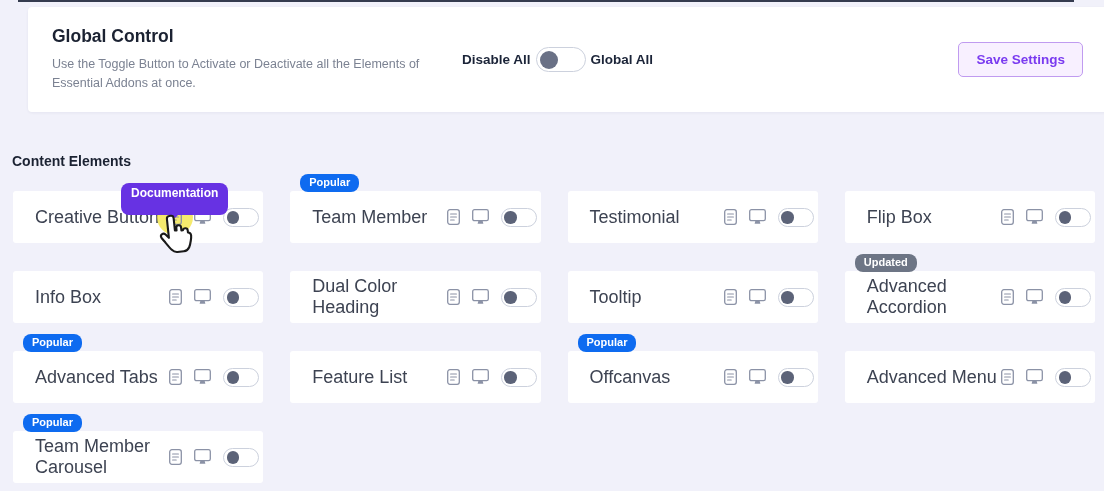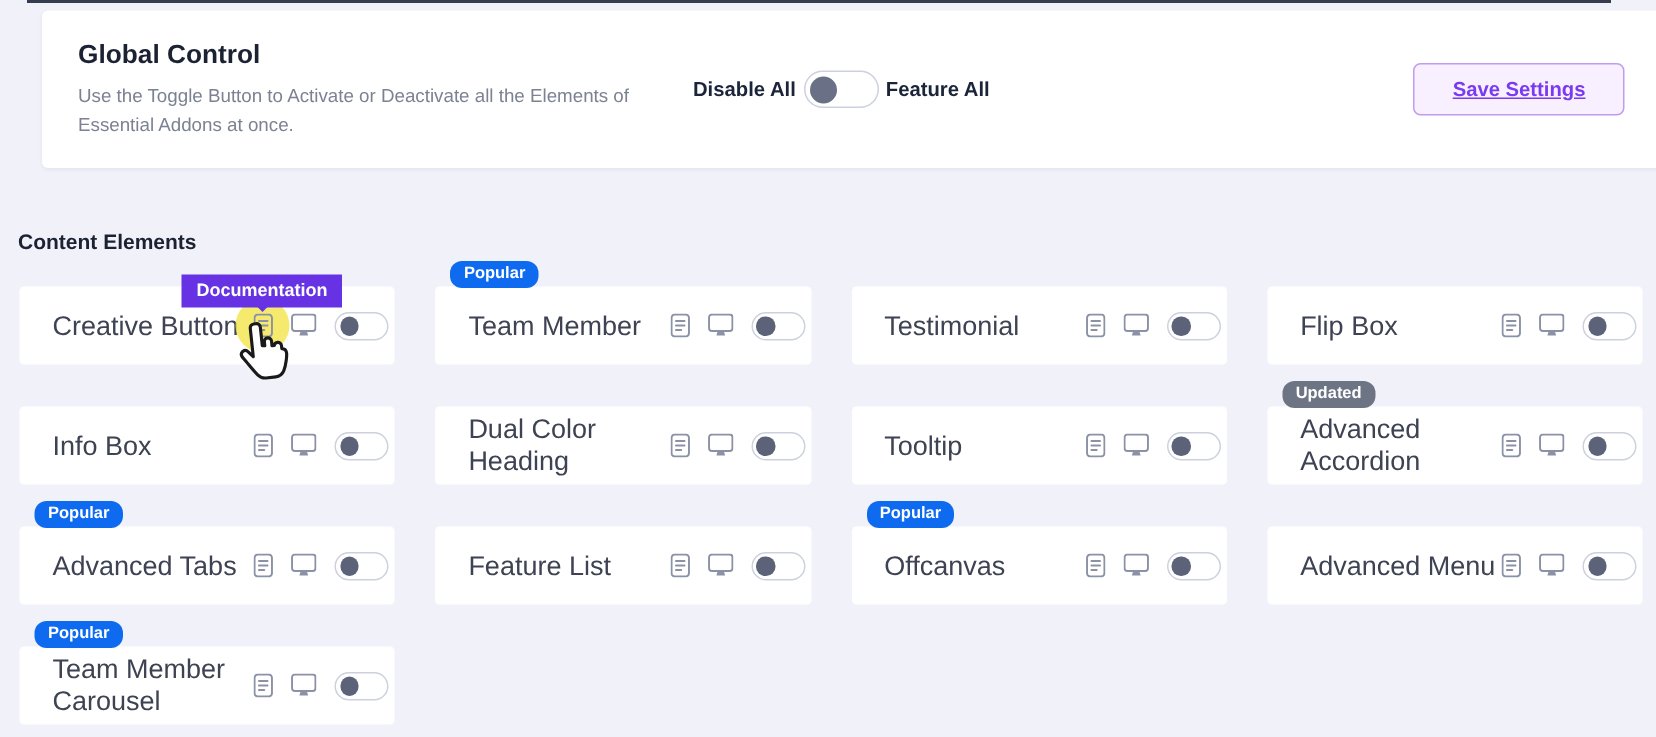--- a/index.html
+++ b/index.html
@@ -24,21 +24,21 @@
   .toggle-group { display:flex; align-items:center; gap:5px; margin-left:12px;text-align:right; }
   .t-label { font-size:13.5px; font-weight:700; color:#1b2438; }
   .switch-lg { width:50px; height:25px; border:1px solid #ccd1dd; border-radius:14px; background:#fff; position:relative; cursor:pointer; flex:none; }
   .switch-lg .knob { position:absolute; left:3px; top:2.5px; width:18px; height:18px; border-radius:50%; background:#6a7186; }
   .save-btn {
     margin-left:auto; margin-right:27px;
     background:var(--save-btn-bg,#f8f0ff);
     border:1px solid var(--save-btn-border,#c09bf0);
     color:var(--accent-purple,#7a3bf0);
     font-size:13.5px; font-weight:700; font-family:inherit;
-    padding:9px 25px; border-radius:5px; cursor:pointer;text-decoration:underline;
+    padding:9px 17px; border-radius:5px; cursor:pointer;
   }
 
   
   .section-title { position:absolute; left:12px; top:153px; font-size:14px; font-weight:700; color:var(--heading-text,#1b2232); }
   .grid {
     position:absolute; left:13px; top:191px; width:1082px;
     display:grid; grid-template-columns:repeat(4,1fr); column-gap:27px; row-gap:28px;
   }
   .card {
     position:relative; height:52px; background:#fff; border-radius:3px;
@@ -55,21 +55,21 @@
     padding:3px 9px 4px; border-radius:8px; line-height:1; white-space:nowrap;
   }
   .badge.popular { background:var(--badge-popular,#0e6bf0); }
   .badge.updated { background:var(--badge-updated,#6d7585); }
 
   
   .hl-circle { position:absolute; left:144px; top:8px; width:36px; height:36px; border-radius:50%; background:var(--highlight-yellow,#f3e549); opacity:.8; z-index:1; }
   .doc-tooltip {
     position:absolute; left:108px; top:-8px; z-index:6;
     background:var(--tooltip-bg,#6732e3); color:#fff; font-size:12px; font-weight:600;
-    padding:4px 10px 5px; border-radius:0; white-space:nowrap; line-height:1.1;
+    padding:4px 10px 15px; border-radius:8px; white-space:nowrap; line-height:1.1;
   }
   .doc-tooltip::after {
     content:""; position:absolute; left:50%; bottom:-8px; margin-left:-5px;
     border:5px solid transparent; border-top-color:var(--tooltip-bg,#6732e3);
   }
   .cursor-hand { position:absolute; left:146px; top:22px; z-index:7; transform:rotate(-6deg); }
 </style>
 </head>
 <body>
 
@@ -78,21 +78,21 @@
 <div class="panel">
   <div class="panel-text">
     <div class="panel-title">Global Control</div>
     <div class="panel-desc">Use the Toggle Button to Activate or Deactivate all the Elements of Essential Addons at once.</div>
   </div>
   <div class="toggle-group">
     <span class="t-label">Disable All</span>
     <span class="switch-lg">
         <span class="knob"></span>
       </span>
-    <span class="t-label">Feature All</span>
+    <span class="t-label">Global All</span>
   </div>
   <button class="save-btn">Save Settings</button>
 </div>
 
 <div class="section-title">Content Elements</div>
 
 <div class="grid">
     <div class="card">
 
     <span class="hl-circle"></span>

